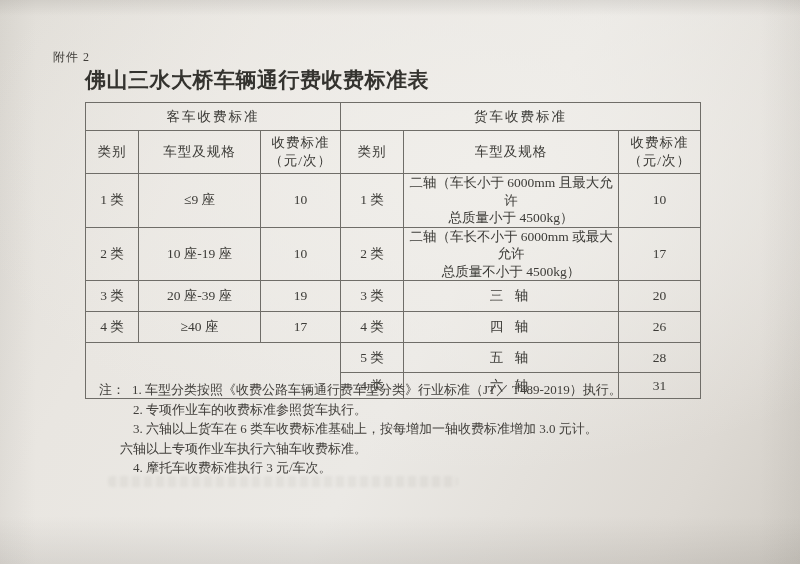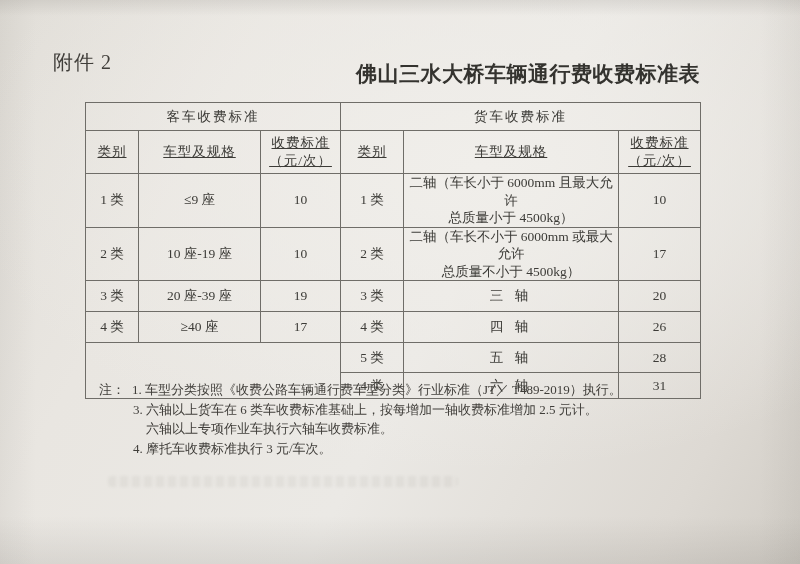--- a/index.html
+++ b/index.html
@@ -22,43 +22,43 @@
       linear-gradient(180deg, rgba(110,105,98,.14), rgba(110,105,98,0) 16px),
       linear-gradient(0deg, rgba(100,95,88,.13), rgba(100,95,88,0) 48px),
       linear-gradient(90deg, rgba(110,105,98,.08), rgba(110,105,98,0) 36px),
       linear-gradient(270deg, rgba(110,105,98,.07), rgba(110,105,98,0) 40px),
       radial-gradient(ellipse 720px 420px at 60% 30%, #f0eeea 0%, rgba(240,238,234,0) 72%),
       linear-gradient(118deg, #e1ded8 0%, #e9e6e1 25%, #ebe9e5 55%, #ddd9d3 86%, #d1cdc6 100%);
   }
 
   .attachment {
     position: absolute; left: 53px; top: 49px;
-    font-size: 20px; letter-spacing: 1px; color: #403e3a;
+    font-size: 12px; letter-spacing: 1px; color: #403e3a;
   }
 
   .doc-title {
-    position: absolute; left: 85px; top: 60px; width: 615px;
-    text-align: right; font-size: 21px; font-weight: 700;
+    position: absolute; left: 85px; top: 66px; width: 615px;
+    text-align: left; font-size: 21px; font-weight: 700;
     letter-spacing: 0.5px; color: #34332f;
   }
 
   table.toll {
     position: absolute; left: 85px; top: 102px; width: 615px;
     border-collapse: collapse; table-layout: fixed;
   }
   table.toll td, table.toll th {
     border: 1px solid #6f6d68;
     padding: 0 2px;
     text-align: center; vertical-align: middle;
     font-weight: normal;
     font-size: 13.5px;
     color: #3c3b37;
   }
   tr.r-section  { height: 28px; }
-  tr.r-header   { height: 43px; text-decoration: underline; }
+  tr.r-header   { height: 43px; }
   tr.r-d1 { height: 37px; }
   tr.r-d2 { height: 40px; }
   tr.r-d3 { height: 31px; margin-top: 32px; }
   tr.r-d4 { height: 31px; }
   tr.r-d5 { height: 30px; }
   tr.r-d6 { height: 26px; }
 
   .section-hd { font-size: 14.5px; letter-spacing: 2px; }
   .col-hd { font-size: 14px; letter-spacing: 1px; }
   .pre { white-space: pre-line; }
@@ -68,21 +68,21 @@
   .blank-cell { background: transparent; }
 
   .notes {
     position: absolute; left: 99px; top: 380px; width: 640px;
     font-size: 13px; line-height: 19.5px; color: #403e3a; font-family: Liberation Serif, serif;
   }
   .notes .row { white-space: nowrap; }
   .notes .lead { display: inline-block; }
   .note-item { margin-left: 34px; }
   .note-item.first { margin-left: 7px; display: inline; }
-  .note-cont { margin-left: 47px; }
+  .note-cont { margin-left: 21px; }
 
   .bleed {
     position: absolute; left: 108px; top: 476px; width: 350px; height: 11px;
     background: repeating-linear-gradient(90deg,
       rgba(125,122,114,.30) 0 8px, rgba(125,122,114,.04) 8px 12px);
     filter: blur(1.6px);
     opacity: .28;
     border-radius: 4px;
   }
 </style>
@@ -170,20 +170,21 @@
     <tr class="r-d6">
       <td>4 类</td>
       <td class="axle">六 轴</td>
       <td class="fee">31</td>
     </tr>
   </tbody>
     </table>
 
   <div class="notes">
     <div class="row"><span class="lead">注：</span><span class="note-item first">1. 车型分类按照《收费公路车辆通行费车型分类》行业标准（JT／ T489-2019）执行。</span></div>
-    <div class="row note-item">3. 六轴以上货车在 6 类车收费标准基础上，按每增加一轴收费标准增加 2.5 元计。</div>
+    <div class="row note-item">2. 专项作业车的收费标准参照货车执行。</div>
+    <div class="row note-item">3. 六轴以上货车在 6 类车收费标准基础上，按每增加一轴收费标准增加 3.0 元计。</div>
     <div class="row note-cont">六轴以上专项作业车执行六轴车收费标准。</div>
     <div class="row note-item">4. 摩托车收费标准执行 3 元/车次。</div>
   </div>
 
   <div class="bleed"></div>
 
 </div>
 
 </body></html>

